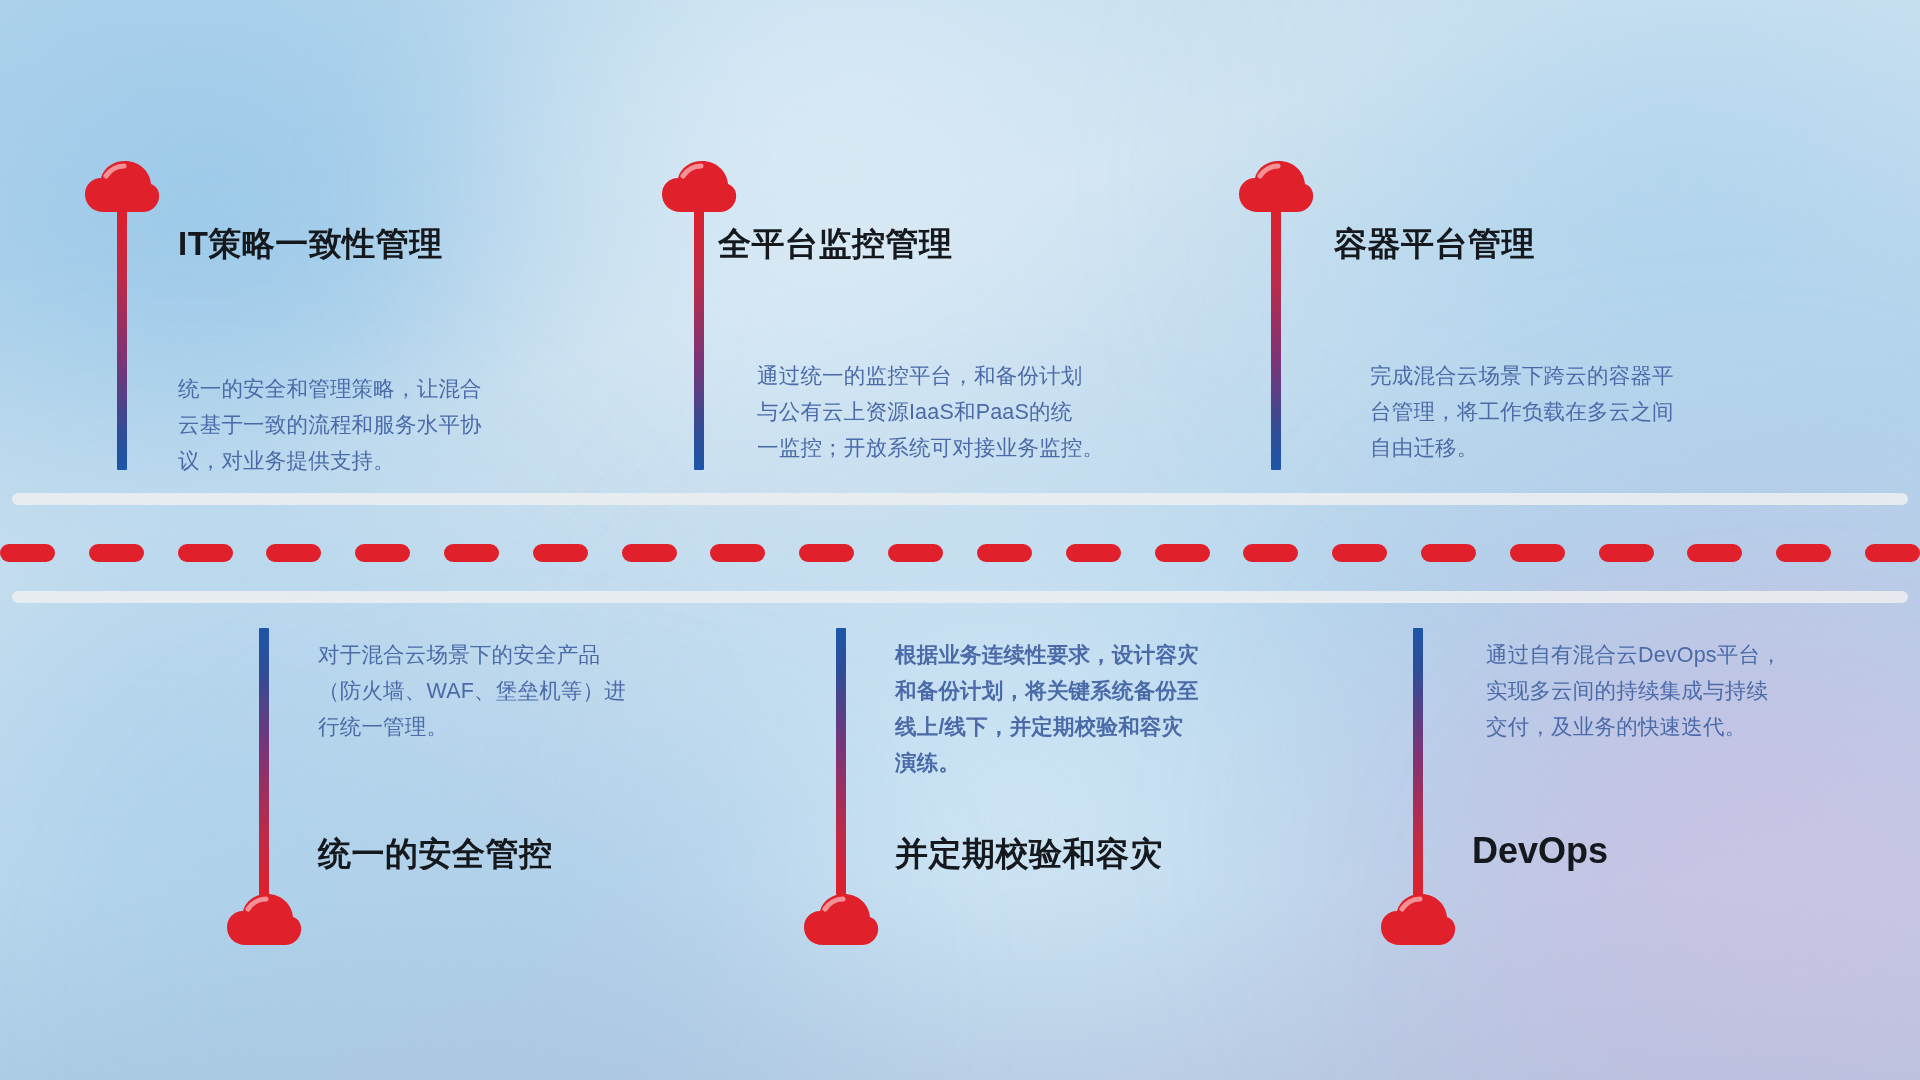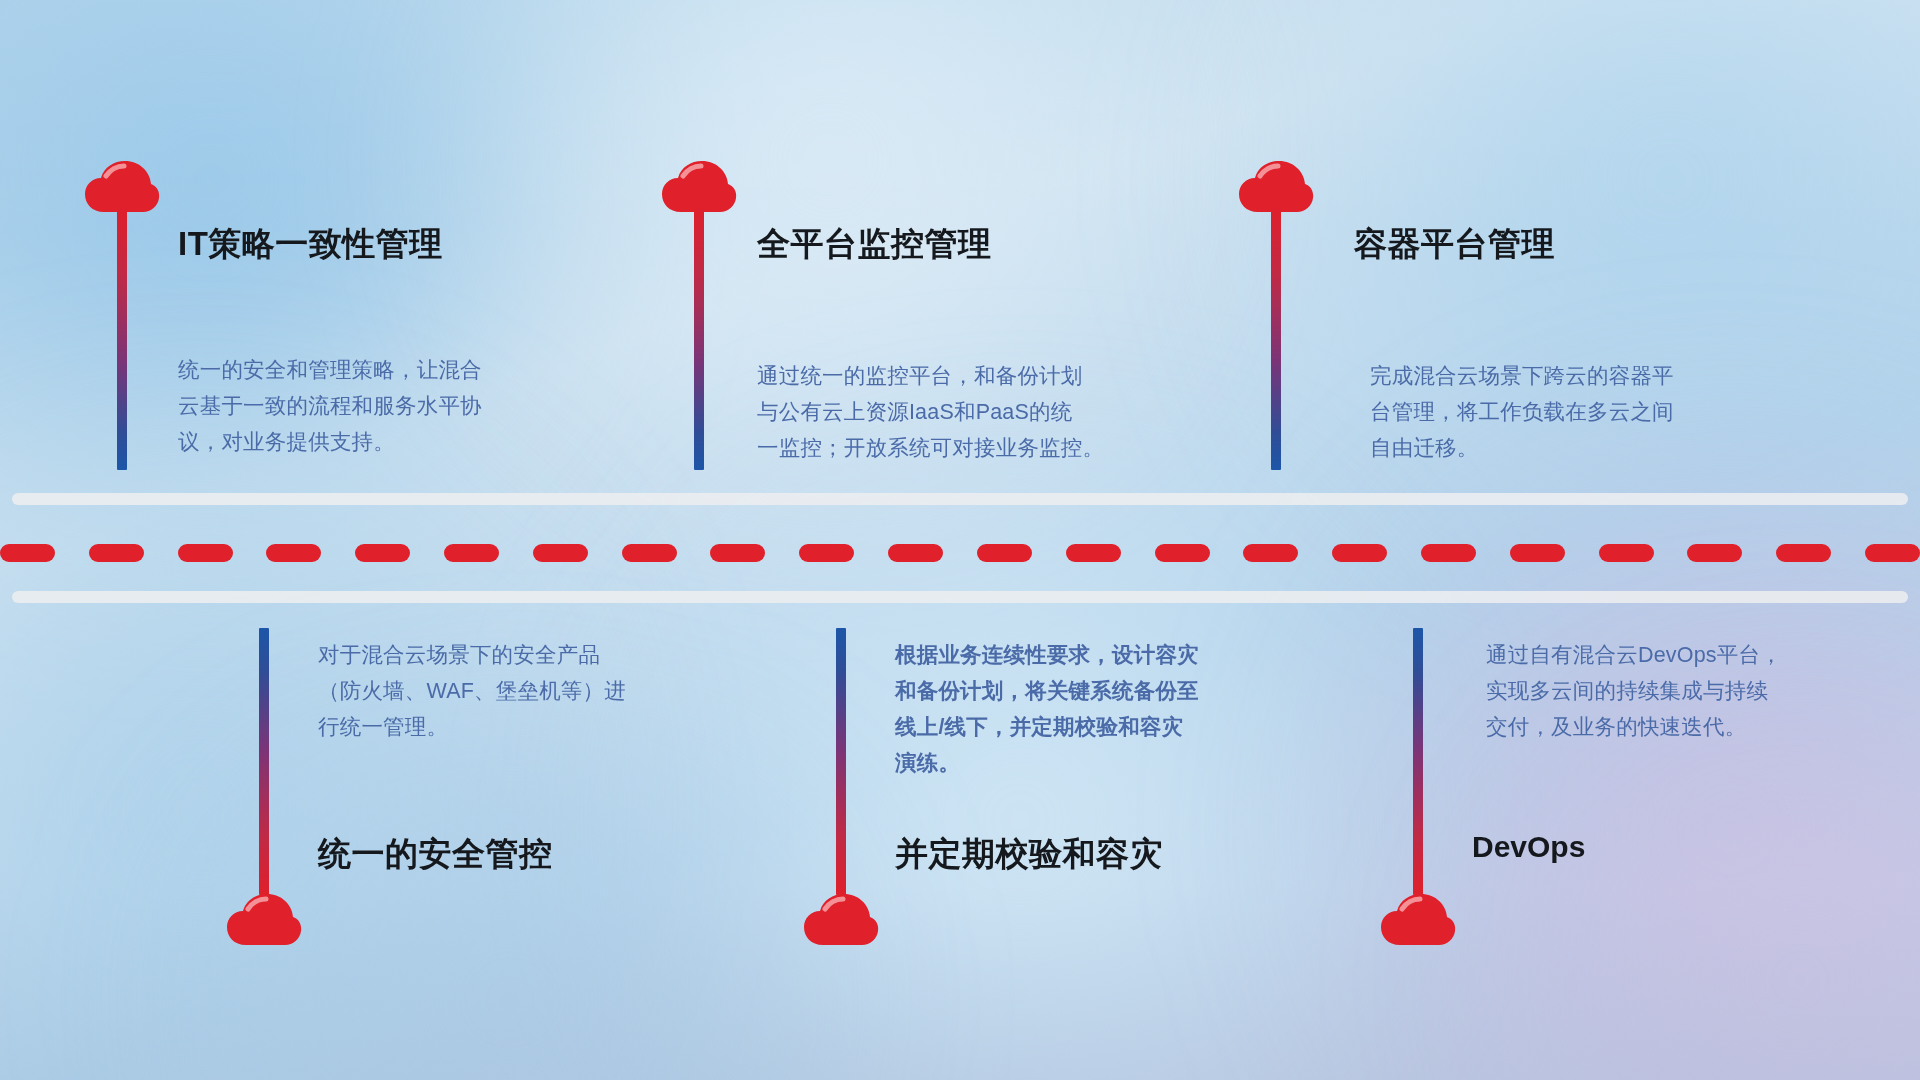--- a/index.html
+++ b/index.html
@@ -142,21 +142,21 @@
 
   .heading {
     position: absolute;
     font-size: 33px;
     font-weight: bold;
     color: #15181c;
     white-space: nowrap;
     letter-spacing: .5px;
   }
   .heading.latin {
-    font-size: 30px;
+    font-size: 36px;
     letter-spacing: 0;
   }
 
   .body-text {
     position: absolute;
     font-size: 21.5px;
     line-height: 36px;
     color: #4b6ba8;
     white-space: pre-line;
     letter-spacing: .2px;
@@ -178,44 +178,44 @@
   <div class="bg-blob blob-h"></div>
   <div class="bg-vignette"></div>
 
   <div class="col">
     <svg class="cloud" style="left:84px; top:160px;" viewBox="0 0 76 54">
       <path d="M20 52 C8 52 1 44 1 34 C1 25 8 18 17 18 C20 7 30 1 41 1 C55 1 66 11 67 24 C73 26 76 32 75 38 C74 46 67 52 59 52 Z" fill="#e0202a"></path>
       <path d="M22 16 C26 10 33 6 40 6" stroke="#f7a6aa" stroke-width="5" stroke-linecap="round" fill="none" opacity=".85"></path>
     </svg>
     <div class="stem stem-down" style="left:117px; top:207px; height:263px;"></div>
     <div class="heading" style="left:178px; top:222px;">IT策略一致性管理</div>
-    <div class="body-text" style="left:178px; top:352px; width:430px;">统一的安全和管理策略，让混合
+    <div class="body-text" style="left:178px; top:371px; width:430px;">统一的安全和管理策略，让混合
 云基于一致的流程和服务水平协
 议，对业务提供支持。</div>
   </div>
 
   <div class="col">
     <svg class="cloud" style="left:661px; top:160px;" viewBox="0 0 76 54">
       <path d="M20 52 C8 52 1 44 1 34 C1 25 8 18 17 18 C20 7 30 1 41 1 C55 1 66 11 67 24 C73 26 76 32 75 38 C74 46 67 52 59 52 Z" fill="#e0202a"></path>
       <path d="M22 16 C26 10 33 6 40 6" stroke="#f7a6aa" stroke-width="5" stroke-linecap="round" fill="none" opacity=".85"></path>
     </svg>
     <div class="stem stem-down" style="left:694px; top:207px; height:263px;"></div>
-    <div class="heading" style="left:757px; top:222px;text-align:center;">全平台监控管理</div>
+    <div class="heading" style="left:718px; top:222px;text-align:center;">全平台监控管理</div>
     <div class="body-text" style="left:757px; top:358px; width:430px;">通过统一的监控平台，和备份计划
 与公有云上资源IaaS和PaaS的统
 一监控；开放系统可对接业务监控。</div>
   </div>
 
   <div class="col">
     <svg class="cloud" style="left:1238px; top:160px;" viewBox="0 0 76 54">
       <path d="M20 52 C8 52 1 44 1 34 C1 25 8 18 17 18 C20 7 30 1 41 1 C55 1 66 11 67 24 C73 26 76 32 75 38 C74 46 67 52 59 52 Z" fill="#e0202a"></path>
       <path d="M22 16 C26 10 33 6 40 6" stroke="#f7a6aa" stroke-width="5" stroke-linecap="round" fill="none" opacity=".85"></path>
     </svg>
     <div class="stem stem-down" style="left:1271px; top:207px; height:263px;"></div>
-    <div class="heading" style="left:1334px; top:222px;margin-left:20px;">容器平台管理</div>
+    <div class="heading" style="left:1334px; top:222px;">容器平台管理</div>
     <div class="body-text" style="left:1334px; top:358px; width:430px;margin-left:36px;">完成混合云场景下跨云的容器平
 台管理，将工作负载在多云之间
 自由迁移。</div>
   </div>
 
   <div class="divider-rule rule-top"></div>
   <div class="dashed-line" id="dashed-line">
       <div class="dash" style="left: 0px; background: rgb(224, 32, 42);"></div>
       <div class="dash" style="left: 88.8095px; background: rgb(224, 32, 42);"></div>
       <div class="dash" style="left: 177.619px; background: rgb(224, 32, 42);"></div>

